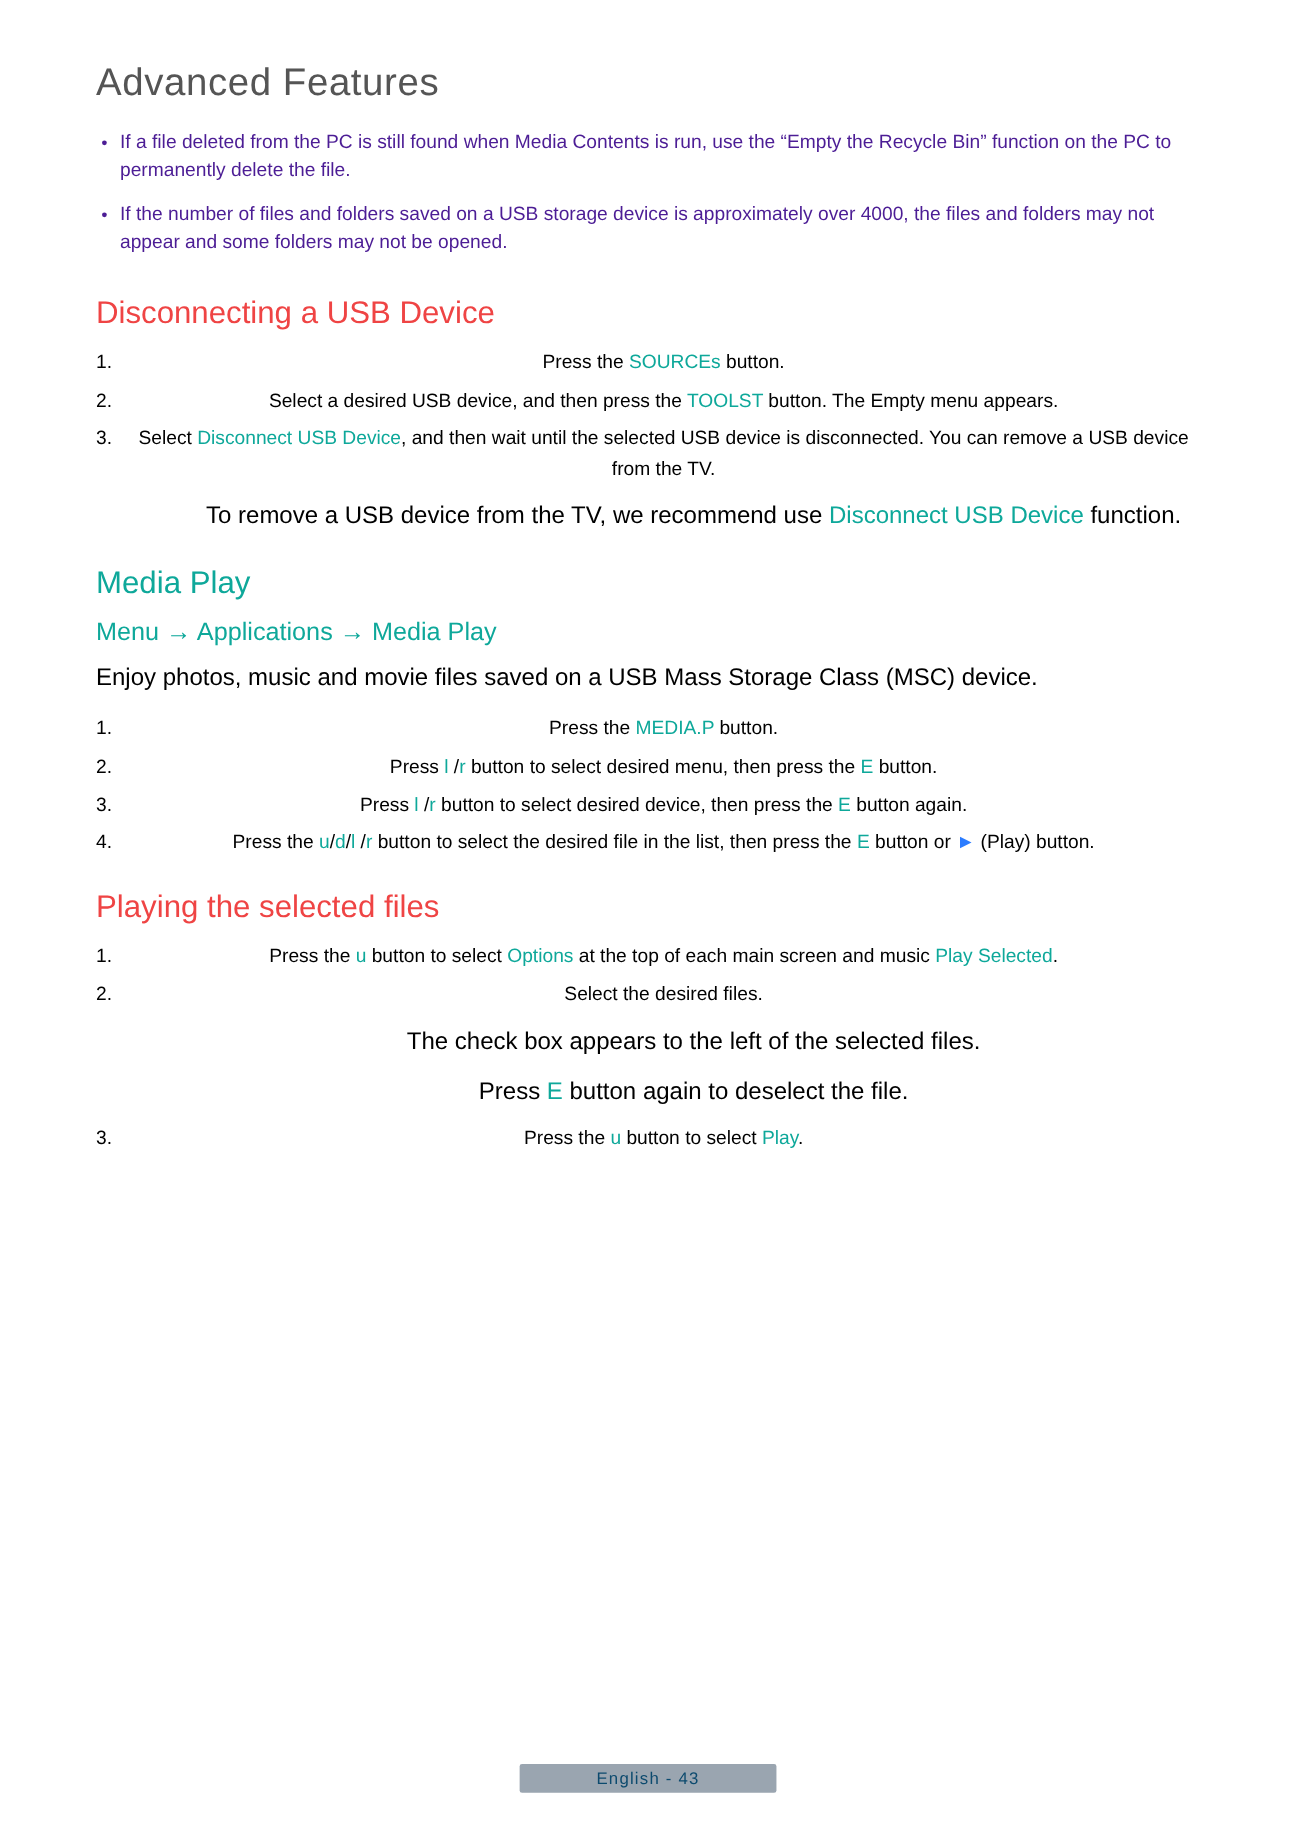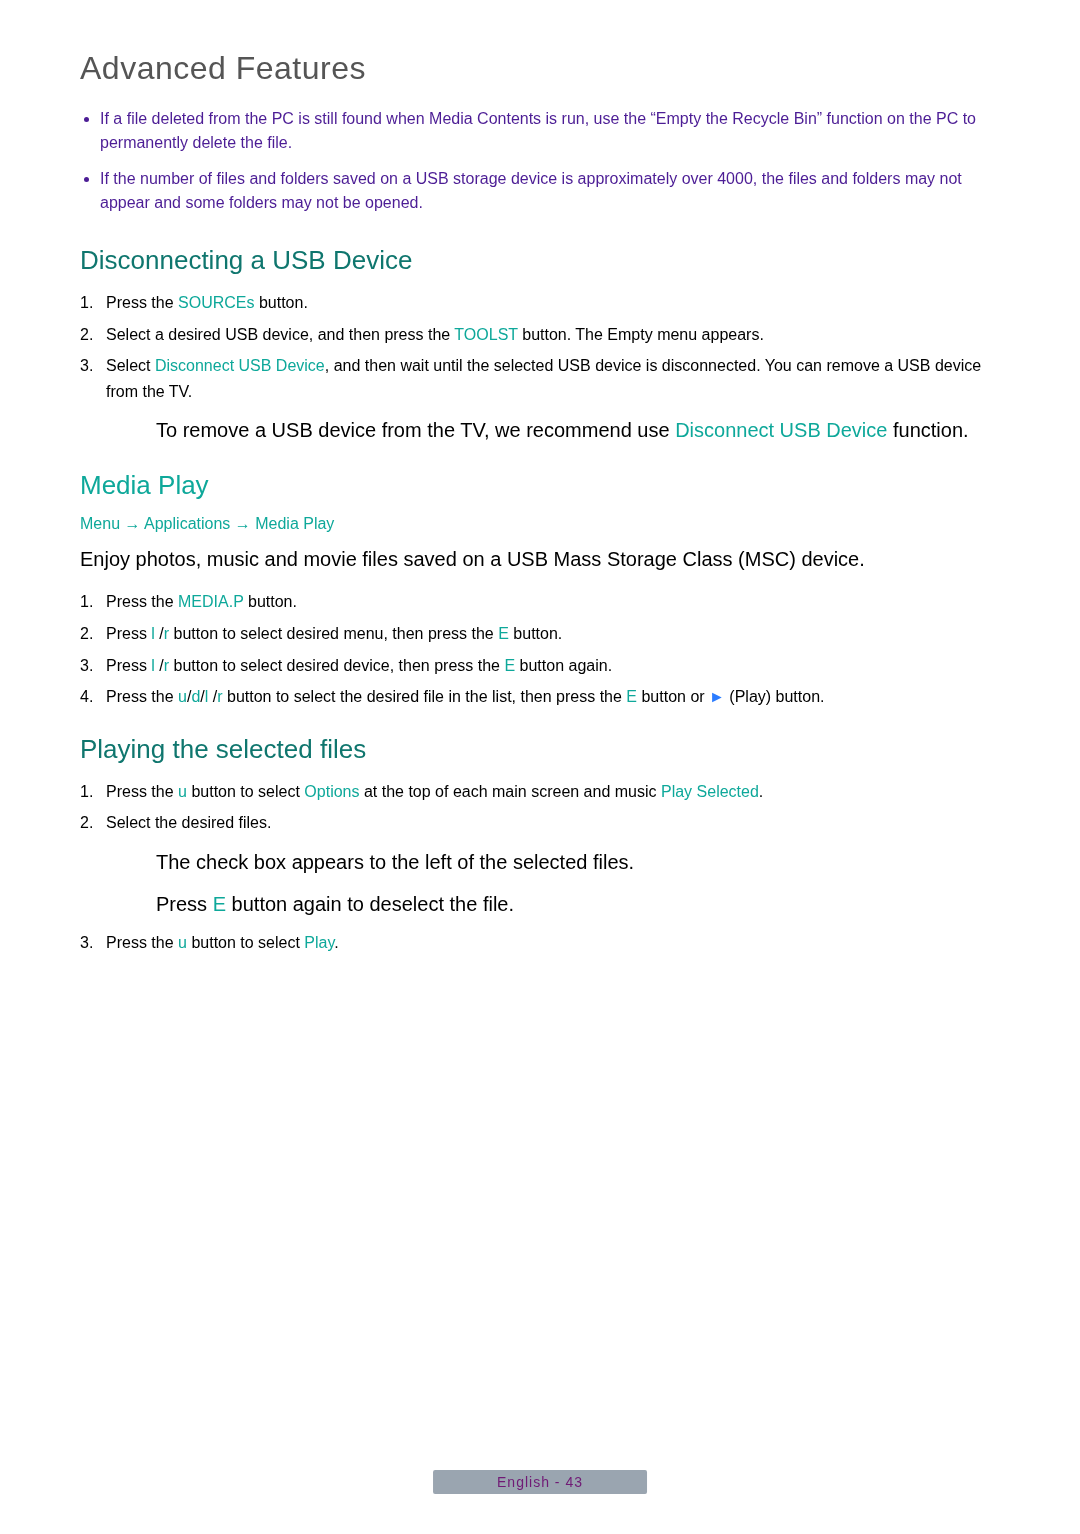--- a/index.html
+++ b/index.html
@@ -29,49 +29,50 @@
   }
   ul.page-bullets li {
     font-size: 16px;
     line-height: 1.5;
     margin-bottom: 12px;
     color: #4c1d95;
   }
   .section-title {
     font-size: 26px;
     font-weight: 400;
-    color: #0f766e;
+    color: #ef4444;
     margin: 24px 0 14px 0;
   }
   .section-title.accent {
     color: #0ea89a;
   }
   .numbered {
     list-style: none;
     padding: 0;
     margin: 0 0 24px 0;
     counter-reset: step;
   }
   .numbered > li {
     counter-increment: step;
     position: relative;
     padding-left: 26px;
     font-size: 16px;
     line-height: 1.6;
     margin-bottom: 6px;
+    text-align: center;
   }
   .numbered > li::before {
     content: counter(step) ".";
     position: absolute;
     left: 0;
     top: 0;
     font-size: 16px;
   }
   .breadcrumb {
-    font-size: 16px;
+    font-size: 21px;
     color: #0ea89a;
     margin: 6px 0 10px 0;
   }
   .body-text {
     font-size: 20px;
     line-height: 1.6;
     margin: 8px 0 14px 0;
   }
   .note-indent {
     margin-left: 50px;
@@ -85,21 +86,21 @@
   }
   .play {
     color: #2b7cff;
   }
   .footer {
     position: absolute;
     bottom: 40px;
     left: 50%;
     transform: translateX(-50%);
     background: #9aa5b0;
-    color: #701a75;
+    color: #0c4a6e;
     padding: 4px 64px;
     font-size: 14px;
     border-radius: 2px;
     letter-spacing: 1px;
   }
 </style>
 </head>
 <body>
 
 <div class="page">

